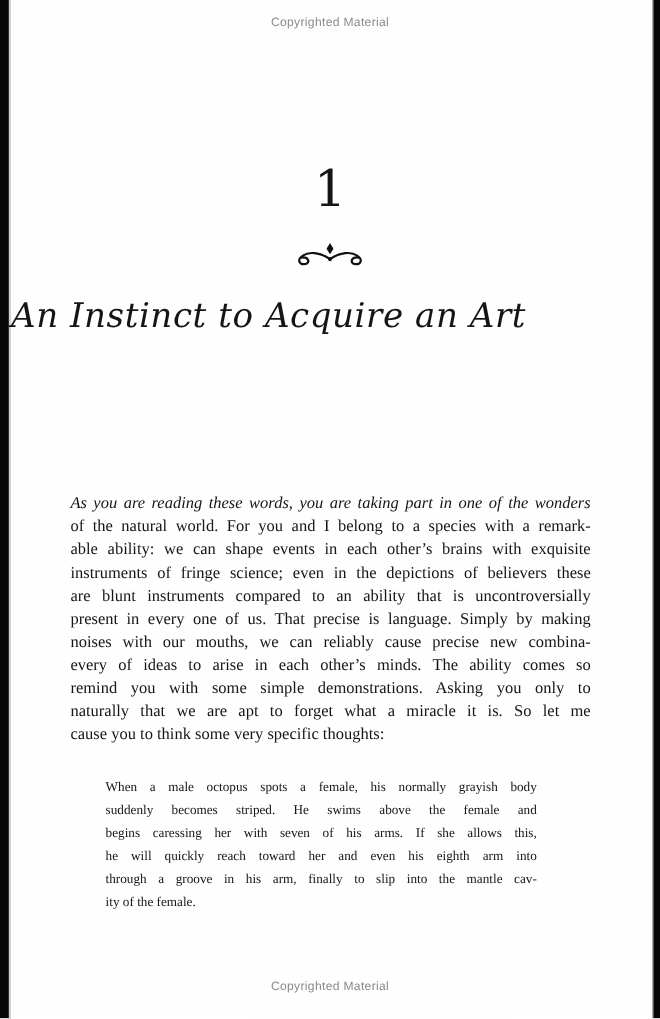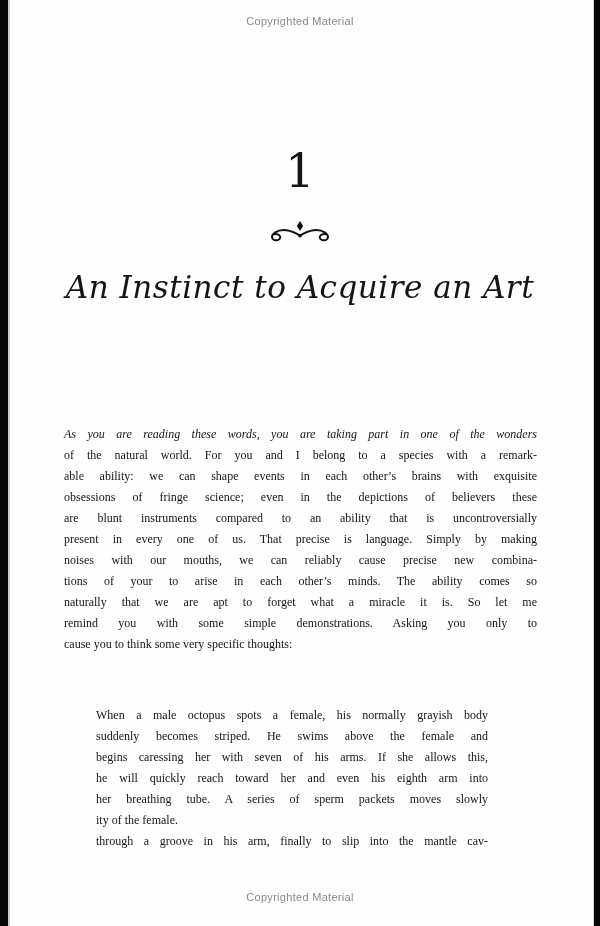--- a/index.html
+++ b/index.html
@@ -39,32 +39,33 @@
   }
 
   .ornament {
     position: absolute; top: 218px; left: 0; right: 0;
     display: flex; justify-content: center;
   }
   .ornament svg { display: block; }
 
   .chapter-title {
     position: absolute; top: 269px; left: 0; right: 0;
-    text-align: center;
+    text-align: left;
     font-family: "DejaVu Serif", serif;
     font-style: italic;
     font-weight: 400;
     font-size: 31px;
     letter-spacing: 0.5px;
+    padding-left: 10px;
   }
 
   .body-text {
     position: absolute;
-    top: 424px; left: 64px; width: 473px;
-    font-size: 12px;
+    top: 448px; left: 64px; width: 473px;
+    font-size: 15px;
     line-height: 21px;
   }
   .block-quote {
     position: absolute;
     top: 705px; left: 96px; width: 392px;
     font-size: 12px;
     line-height: 21px;
   }
   .tline { text-align: justify; text-align-last: justify; }
   .tline.last { text-align-last: left; }
@@ -92,35 +93,34 @@
       <circle cx="60" cy="26" r="3" fill="#111"></circle>
     </svg>
   </div>
 
   <h1 class="chapter-title">An Instinct to Acquire an Art</h1>
 
   <div class="body-text">
       <div class="tline ital">As you are reading these words, you are taking part in one of the wonders</div>
       <div class="tline">of the natural world. For you and I belong to a species with a remark-</div>
       <div class="tline">able ability: we can shape events in each other’s brains with exquisite</div>
-      <div class="tline">obsessions of fringe science; even in the depictions of believers these</div>
+      <div class="tline">instruments of fringe science; even in the depictions of believers these</div>
       <div class="tline">are blunt instruments compared to an ability that is uncontroversially</div>
       <div class="tline">present in every one of us. That precise is language. Simply by making</div>
       <div class="tline">noises with our mouths, we can reliably cause precise new combina-</div>
-      <div class="tline">tions of your to arise in each other’s minds. The ability comes so</div>
+      <div class="tline">every of ideas to arise in each other’s minds. The ability comes so</div>
+      <div class="tline">remind you with some simple demonstrations. Asking you only to</div>
       <div class="tline">naturally that we are apt to forget what a miracle it is. So let me</div>
-      <div class="tline">remind you with some simple demonstrations. Asking you only to</div>
       <div class="tline last">cause you to think some very specific thoughts:</div>
     </div>
 
   <div class="block-quote">
       <div class="tline">When a male octopus spots a female, his normally grayish body</div>
       <div class="tline">suddenly becomes striped. He swims above the female and</div>
       <div class="tline">begins caressing her with seven of his arms. If she allows this,</div>
       <div class="tline">he will quickly reach toward her and even his eighth arm into</div>
-      <div class="tline">her breathing tube. A series of sperm packets moves slowly</div>
+      <div class="tline">through a groove in his arm, finally to slip into the mantle cav-</div>
       <div class="tline last">ity of the female.</div>
-      <div class="tline">through a groove in his arm, finally to slip into the mantle cav-</div>
     </div>
 
   <div class="notice bottom">Copyrighted Material</div>
 
 </div>
 
 </body></html>

